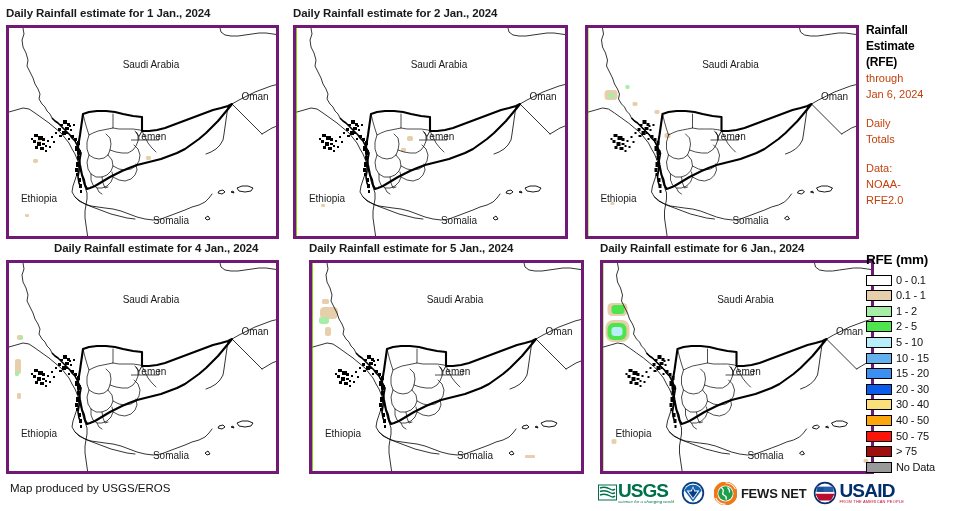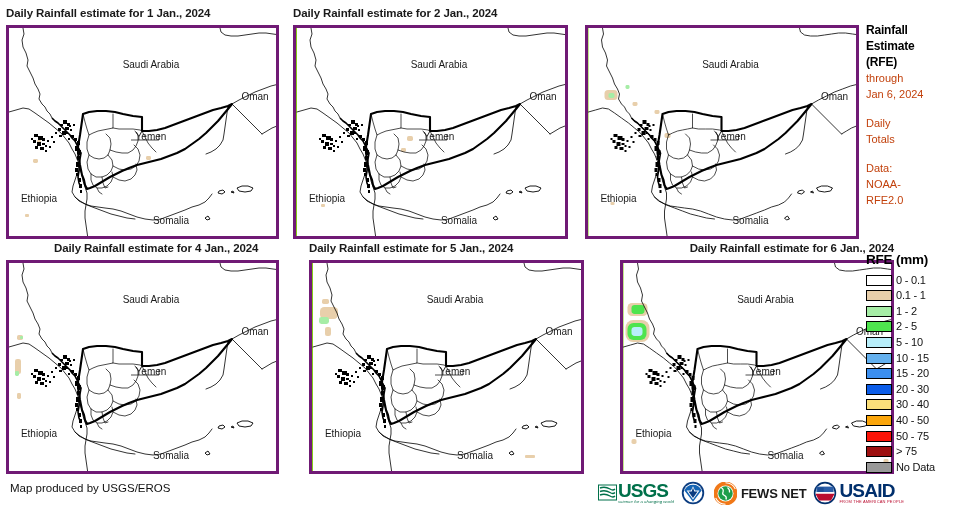--- a/index.html
+++ b/index.html
@@ -524,21 +524,21 @@
           <path d="M122,112 L150,112 L150,106" fill="none" stroke="#000" stroke-width="0.7"></path>
           <text x="142" y="40" font-size="10" font-family="&quot;Liberation Sans&quot;, sans-serif" fill="#1a1a1a" text-anchor="middle">Saudi Arabia</text>
           <text x="246" y="72" font-size="10" font-family="&quot;Liberation Sans&quot;, sans-serif" fill="#1a1a1a" text-anchor="middle">Oman</text>
           <text x="142" y="112" font-size="10" font-family="&quot;Liberation Sans&quot;, sans-serif" fill="#1a1a1a" text-anchor="middle">Yemen</text>
           <text x="30" y="174" font-size="10" font-family="&quot;Liberation Sans&quot;, sans-serif" fill="#1a1a1a" text-anchor="middle">Ethiopia</text>
           <text x="162" y="196" font-size="10" font-family="&quot;Liberation Sans&quot;, sans-serif" fill="#1a1a1a" text-anchor="middle">Somalia</text>
         </svg>
     </div>
   </div>
 
-  <div class="panel" style="left:620px; top:241px; width:274px; height:233px;text-align:right;">
+  <div class="panel" style="left:600px; top:241px; width:274px; height:233px;">
     <div class="panel-title">Daily Rainfall estimate for 6 Jan., 2024</div>
     <div class="map-frame" style="left:0; top:19px; width:274px; height:214px;">
       <svg width="272" height="212" viewBox="0 0 271 212">
           <rect x="0" y="0" width="271" height="212" fill="#ffffff"></rect>
           <rect x="4" y="40" width="20" height="13" fill="#e8cfab" rx="4.55"></rect>
           <rect x="8" y="42" width="13" height="9" fill="#4ee44e" rx="3.15"></rect>
           <rect x="2" y="57" width="24" height="22" fill="#e8cfab" rx="7.699999999999999"></rect>
           <rect x="4" y="60" width="19" height="17" fill="#4ee44e" rx="5.949999999999999"></rect>
           <rect x="8" y="64" width="11" height="9" fill="#b8eefa" rx="3.15"></rect>
           <rect x="8" y="176" width="5" height="5" fill="#e8cfab" rx="1.75"></rect>

